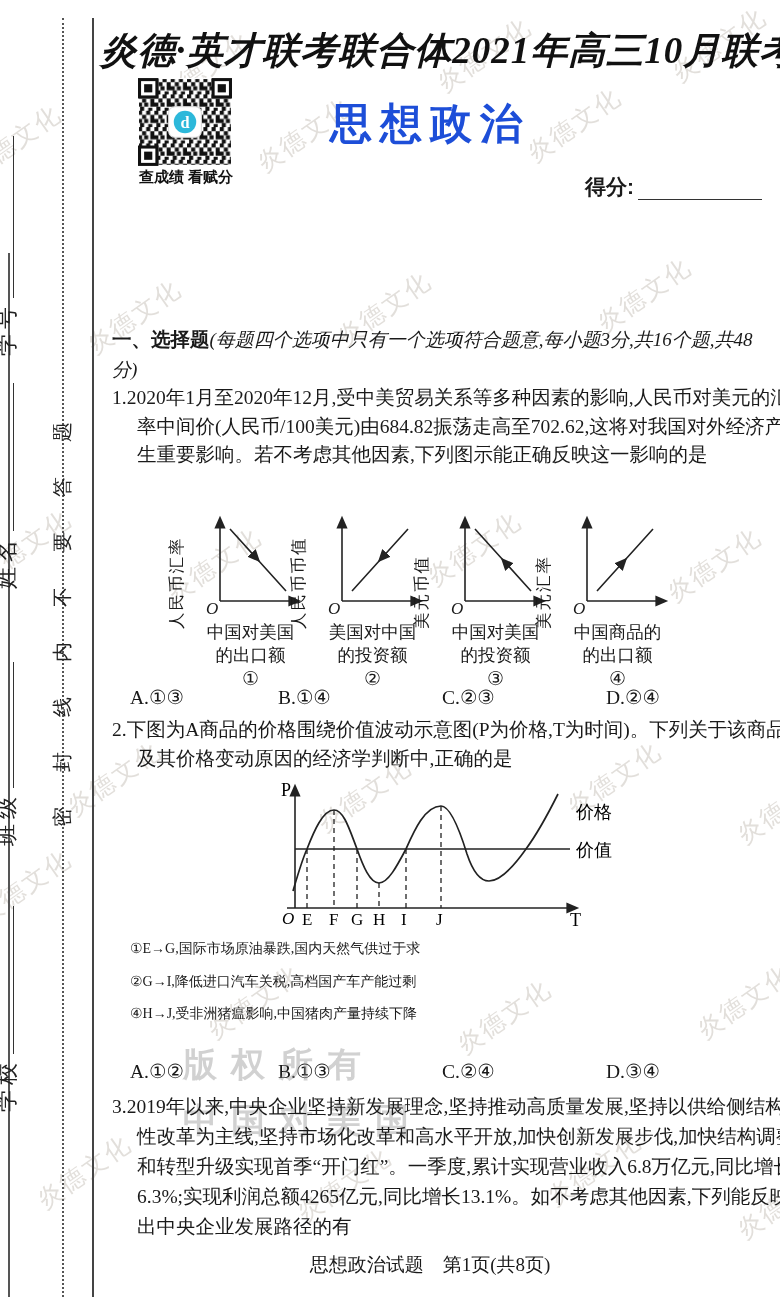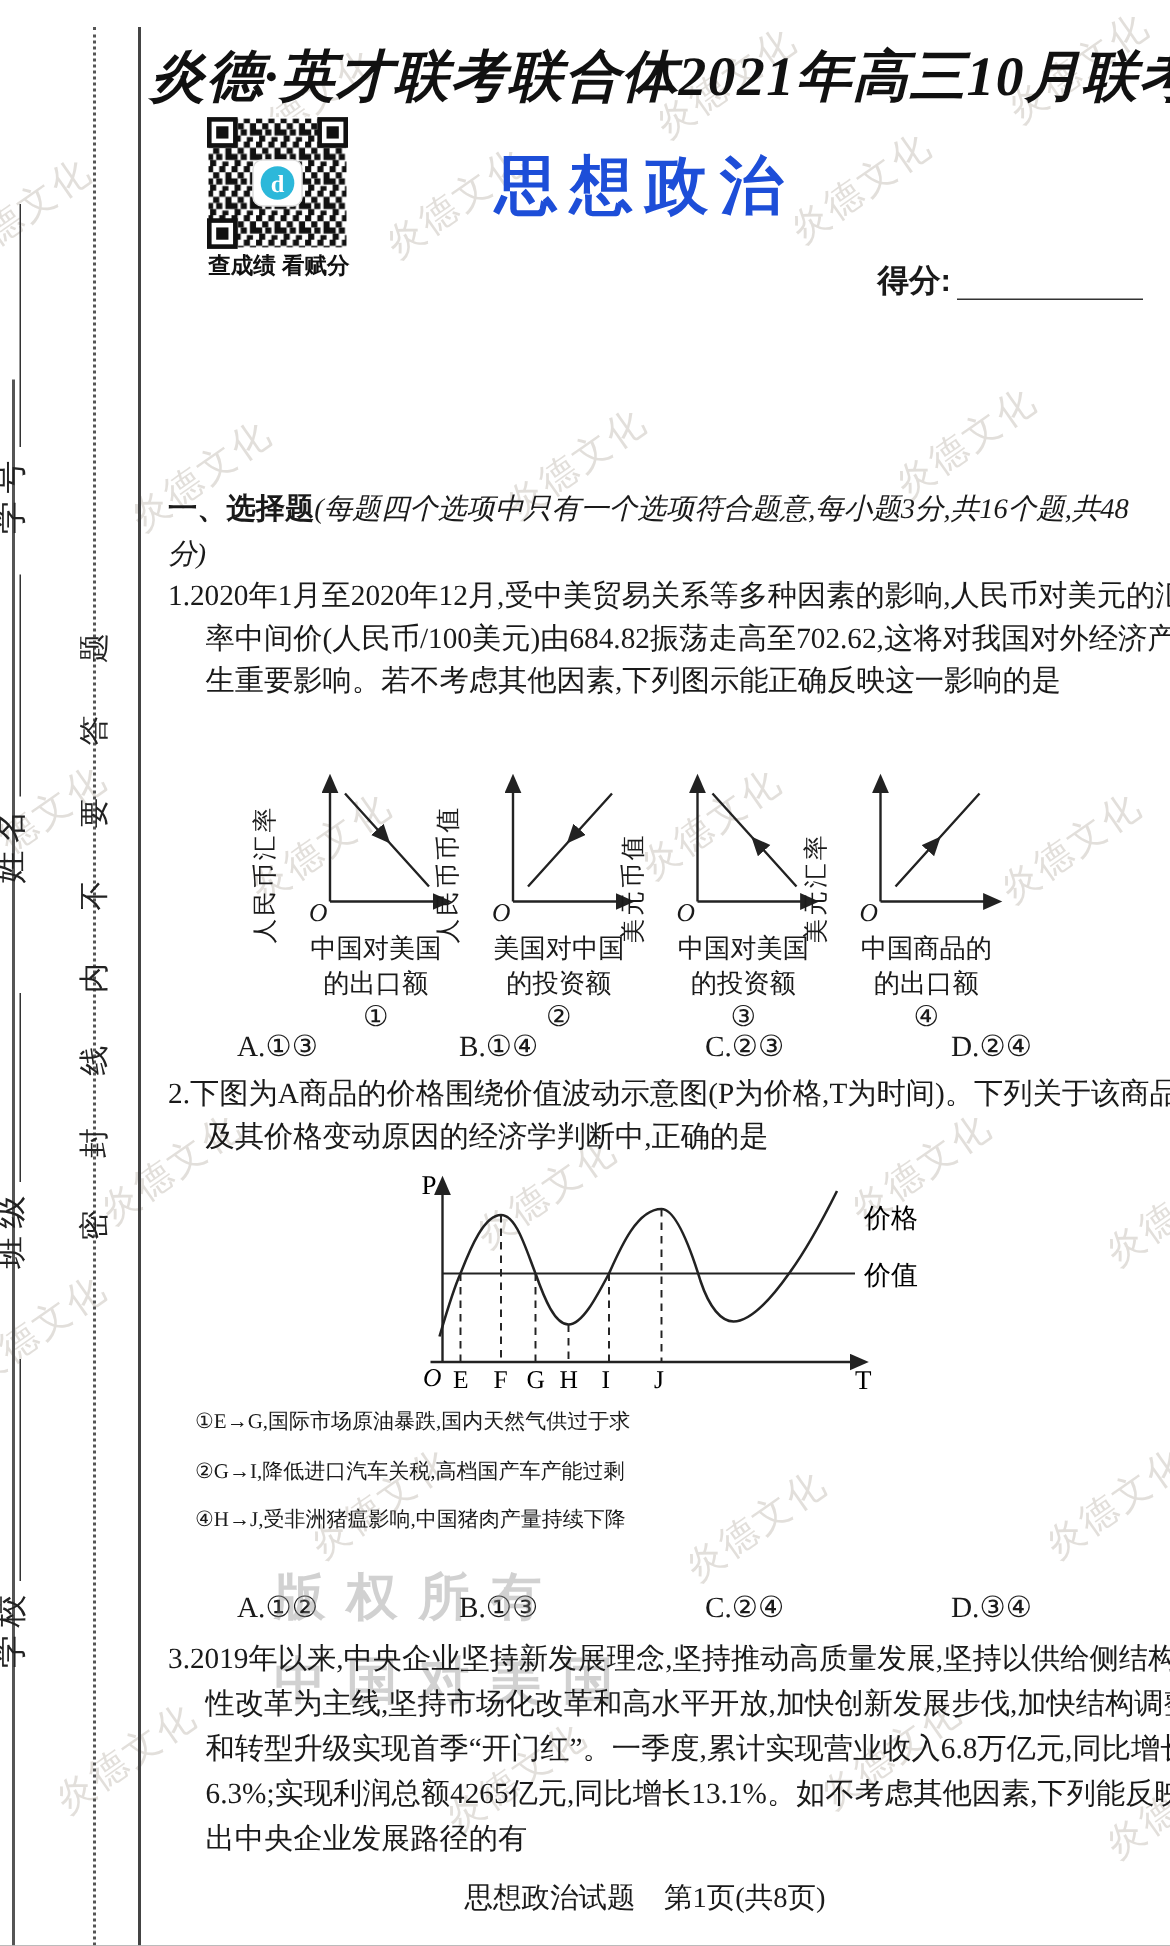--- a/index.html
+++ b/index.html
@@ -39,21 +39,21 @@
   
   .chartrow{position:absolute;left:188px;top:503px;width:560px;height:200px;}
   .mcell{position:absolute;top:0;width:125px;height:200px;}
   .mylab{position:absolute;left:0;top:104px;transform:rotate(-90deg);transform-origin:0 100%;
          font-size:16.5px;letter-spacing:2px;white-space:nowrap;}
   .mplot{position:absolute;left:20px;top:8px;}
   .morigin{position:absolute;left:18px;top:96px;font-style:italic;font-size:17px;}
   .mcap{position:absolute;left:-4px;top:118px;width:133px;text-align:center;font-size:17.5px;line-height:23px;}
   .mnum{font-size:19px;}
   
-  .opt{position:absolute;font-size:19.5px;white-space:nowrap;margin-left:28px;}
+  .opt{position:absolute;font-size:19.5px;white-space:nowrap;}
   
   .items{position:absolute;left:130px;top:933px;width:645px;font-size:14px;line-height:32.5px;}
   
   .stamp{position:absolute;font-family:"Liberation Sans","DejaVu Sans",sans-serif;font-weight:bold;
          font-size:34px;letter-spacing:14px;color:rgba(135,135,135,0.38);white-space:nowrap;}
   .footer{position:absolute;left:100px;top:1252px;width:660px;text-align:center;font-size:19px;}
   svg text{font-family:"Liberation Serif","DejaVu Serif",serif;}
 </style>
 </head>
 <body>

